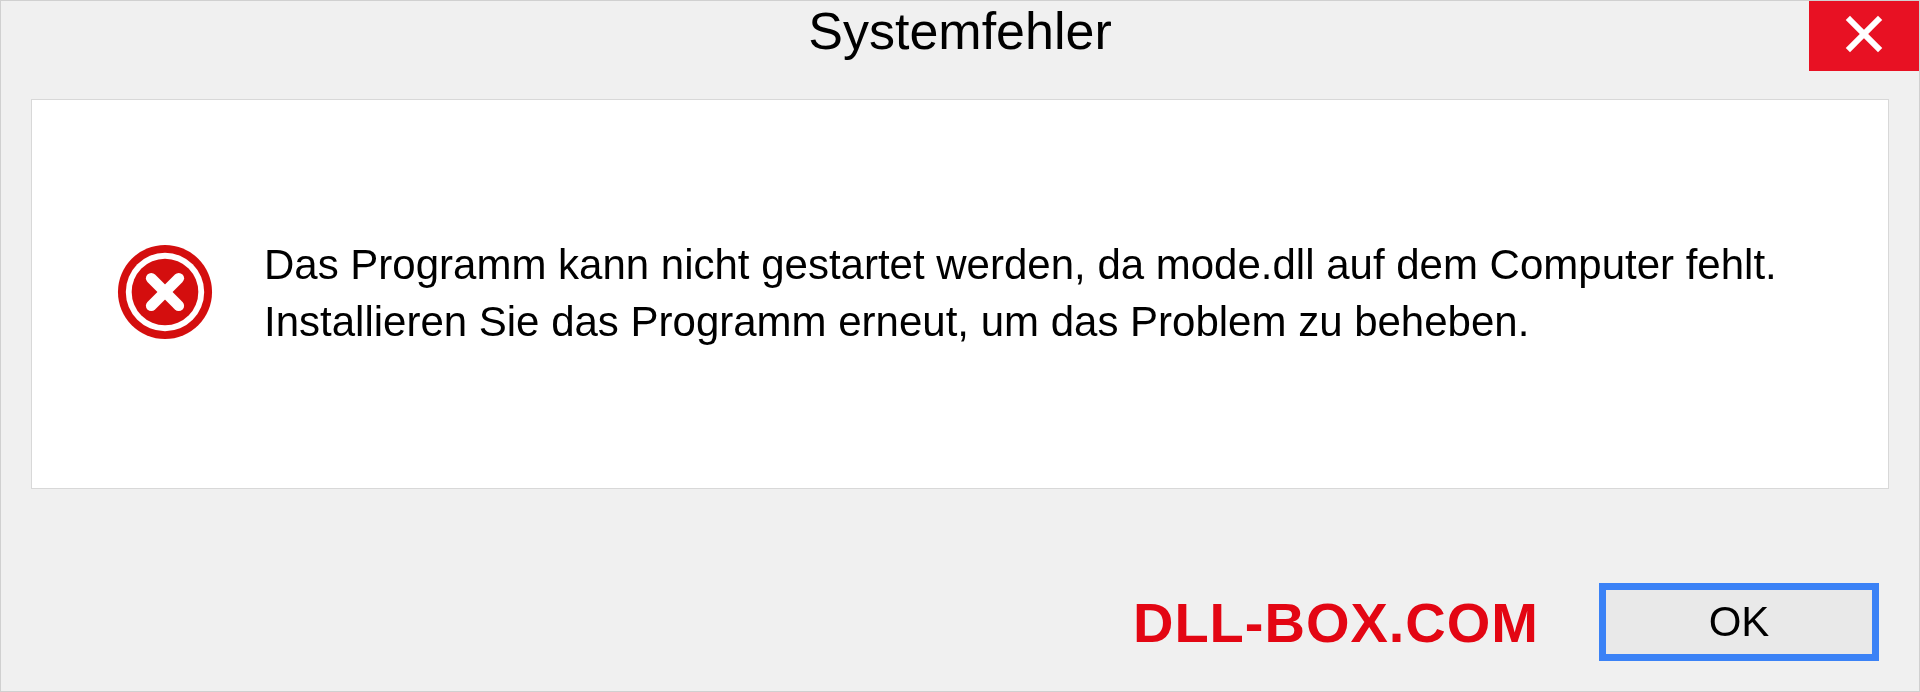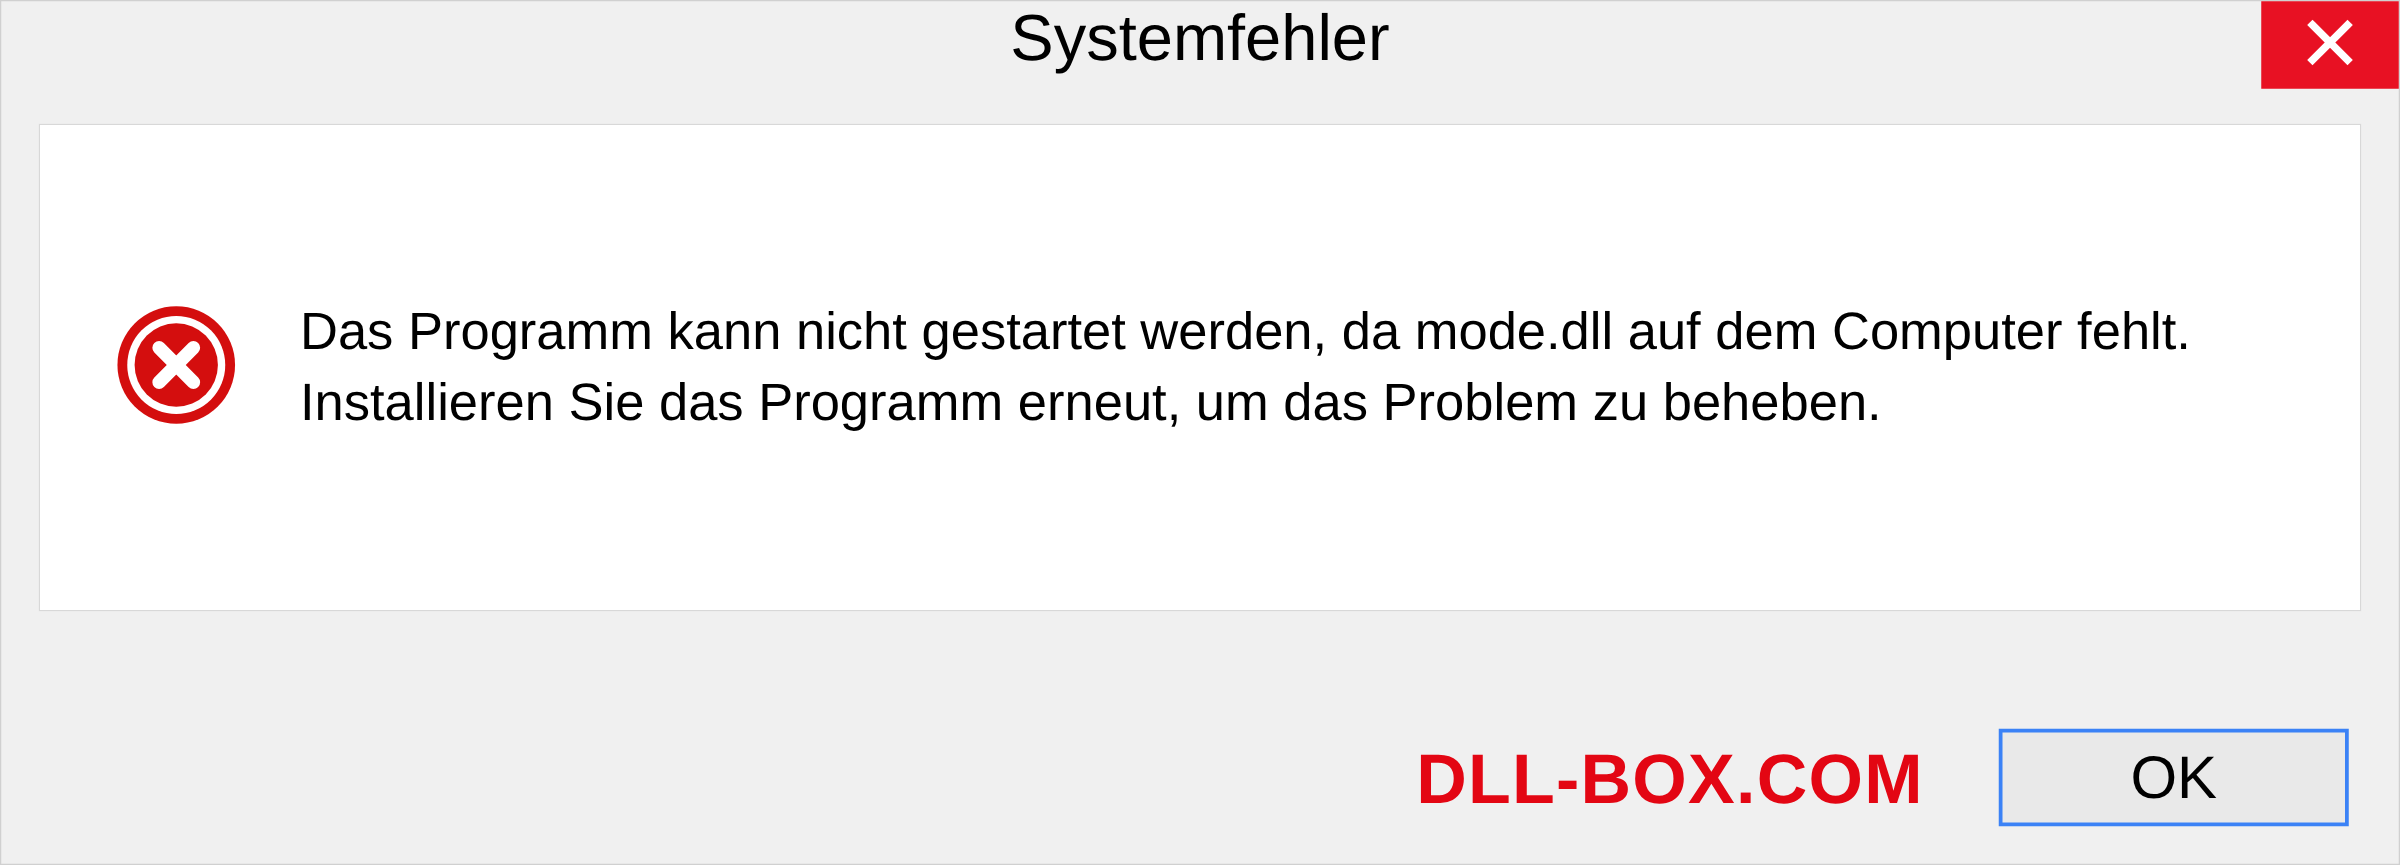--- a/index.html
+++ b/index.html
@@ -52,21 +52,21 @@
       width: 40px;
       height: 40px;
     }
     .content-area {
       margin: 8px 30px 0 30px;
       background: #ffffff;
       border: 1px solid #d8d8d8;
       height: 390px;
       display: flex;
       align-items: center;
-      padding: 40px 60px;
+      padding: 40px 84px;
     }
     .error-icon {
       flex-shrink: 0;
       margin-right: 50px;
     }
     .error-icon svg {
       width: 98px;
       height: 98px;
     }
     .message {
@@ -91,22 +91,22 @@
       font-size: 56px;
       font-weight: 800;
       color: #e30613;
       letter-spacing: 1px;
       font-family: Arial, sans-serif;
     }
     .ok-btn {
       width: 280px;
       height: 78px;
       background: #e9e9e9;
-      border: 3px solid #3b82f6;
-      font-size: 48px;
+      border: 7px solid #3b82f6;
+      font-size: 42px;
       color: #000;
       cursor: pointer;
       font-family: inherit;
     }
   </style>
 </head>
 <body>
 
 <div class="dialog">
   <div class="titlebar">

